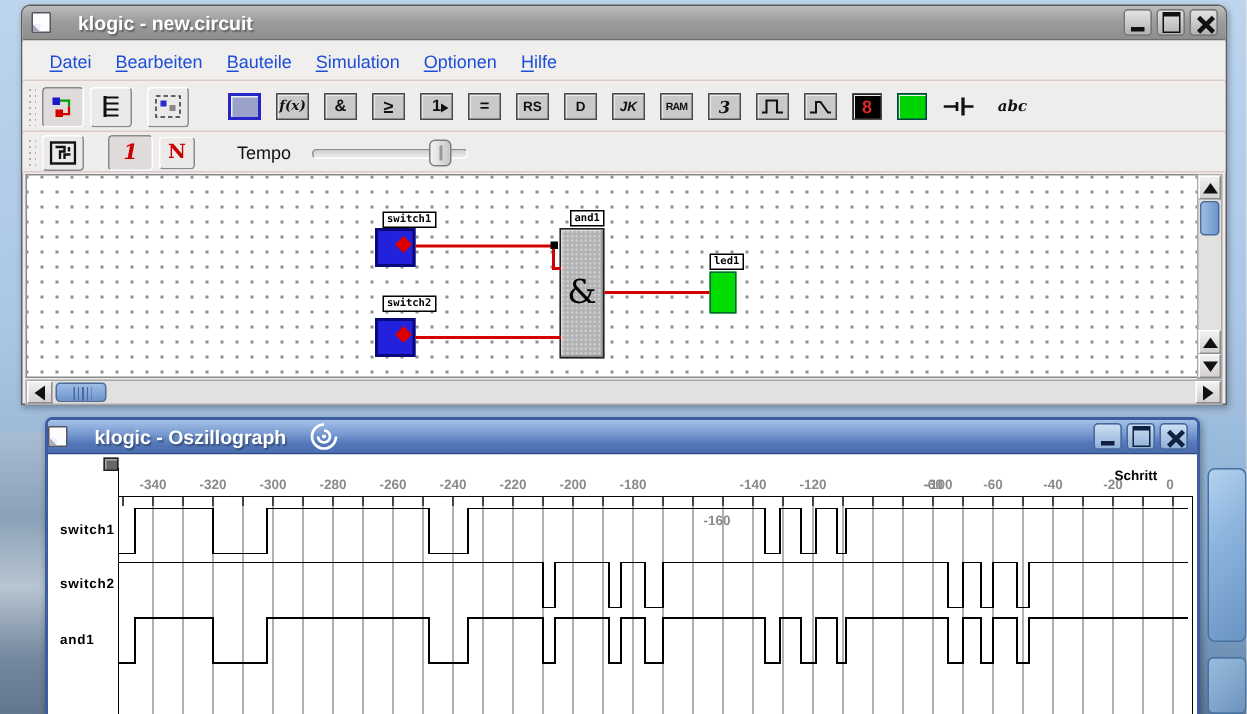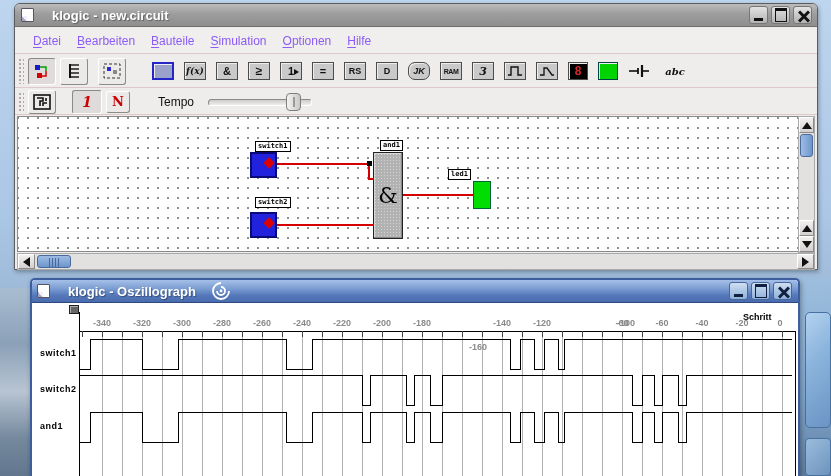--- a/index.html
+++ b/index.html
@@ -43,21 +43,21 @@
     box-shadow:1px 2px 4px rgba(0,0,0,.3); }
   #main-title { left:0; top:0; width:100%; height:23px; padding-left:6px;
     border-radius:5px 5px 0 0; border-bottom:1px solid #6f6f6f;
     background:linear-gradient(180deg,#bcbcbc 0%,#9d9d9d 45%,#8e8e8e 100%); }
   #main-title .winbtn { background:linear-gradient(180deg,#e3e3e3,#b2b2b2);
     border:1px solid #777; border-radius:3px; }
   #main-title .btns { position:absolute; right:5px; top:2px; display:flex; }
 
   #menubar { position:absolute; left:0; top:24px; width:100%; height:26px;
     background:#f1eeee; border-bottom:1px solid #ddc9c9; display:flex; align-items:center;
-    padding-left:10px; font-size:12px; color:#8b5cf6; }
+    padding-left:10px; font-size:12px; color:#1d4ed8; }
   .menu-item { padding:3px 8px; cursor:default; }
   .menu-item u { text-underline-offset:2px; }
 
   .toolbar { position:absolute; left:0; width:100%; background:#efecec;
     border-bottom:1px solid #ddc9c9; display:flex; align-items:center; }
   #toolbar1 { top:51px; height:33px; }
   #toolbar2 { top:85px; height:26px; }
   .grip { width:6px; height:80%; margin:0 4px 0 3px;
     background-image:radial-gradient(circle,#b9a8a8 30%, transparent 32%);
     background-size:4px 4px; }
@@ -134,21 +134,21 @@
     border:1px solid #aaa; }
   #hsb-thumb { position:absolute; left:19px; top:1px; width:34px; height:13px; border-radius:3px;
     background:linear-gradient(180deg,#9dbce4,#6e96cc); border:1px solid #4a6a9a; }
   #hsb-thumb::after { content:""; position:absolute; left:11px; top:2px; width:12px; height:9px;
     background:repeating-linear-gradient(90deg,#48689c 0 1px, transparent 1px 3px); }
 
   
   #osc-win { left:30px; top:278px; width:770px; height:198px; background:#fff;
     border:2px solid #3c5e9e; border-bottom:none; border-radius:5px 5px 0 0;
     box-shadow:1px 2px 5px rgba(0,0,0,.35); overflow:hidden; }
-  #osc-title { left:0; top:0; width:100%; height:23px; padding-left:5px;
+  #osc-title { left:0; top:0; width:100%; height:23px; 
     background:linear-gradient(180deg,#a6c0e8 0%,#7a9cd2 40%,#5478ba 70%,#4a6cae 100%);
     border-bottom:1px solid #2c4a80; border-radius:3px 3px 0 0; }
   #osc-title .winbtn { background:linear-gradient(180deg,#cfdff2,#8fb0d8);
     border:1px solid #46689c; border-radius:3px; }
   #osc-title .g-min::after,#osc-title .g-max::after { border-color:#102040; background:#102040; }
   #osc-title .g-max::after { background:none; }
   #osc-title .g-x::before,#osc-title .g-x::after { background:#102040; }
   #osc-title .btns { position:absolute; right:6px; top:2px; display:flex; }
   #busy-icon { margin-left:14px; }
 
@@ -222,21 +222,21 @@
     <span class="dev dev-fx">f(x)</span>
     <span class="dev">&amp;</span>
     <span class="dev dev-or">≥</span>
     <span class="dev dev-not">
         <span>1</span>
         <i></i>
       </span>
     <span class="dev">=</span>
     <span class="dev" style="font-size:9px;">RS</span>
     <span class="dev" style="font-size:9px;">D</span>
-    <span class="dev" style="font-size:9px; font-style:italic;border-radius:7px;">JK</span>
+    <span class="dev" style="font-size:9px; font-style:italic;">JK</span>
     <span class="dev dev-ram">RAM</span>
     <span class="dev dev-counter">3</span>
     <span class="dev">
       <svg width="16" height="14">
         <polyline points="1,11 4,11 4,3 11,3 11,11 15,11" stroke="#111" stroke-width="1.4" fill="none"></polyline>
       </svg>
     </span>
     <span class="dev">
       <svg width="16" height="14">
         <polyline points="1,11 5,11 5,4 8,4 13,11 15,11" stroke="#111" stroke-width="1.3" fill="none"></polyline>
@@ -285,21 +285,21 @@
     <span class="comp-label" style="left:237px; top:80px;">switch2</span>
     <span class="switch-body" style="left:232px; top:95px;">
       <span class="switch-dot"></span>
     </span>
 
     <span class="comp-label" style="left:362px; top:23px;">and1</span>
     <span id="gate-and">
       <span>&amp;</span>
     </span>
 
-    <span class="comp-label" style="left:430px; top:52px;">led1</span>
+    <span class="comp-label" style="left:455px; top:52px;">led1</span>
     <span id="led-body"></span>
 
     <span class="wire" style="left:259px; top:46px; width:93px; height:2px;"></span>
     <span class="wire" style="left:350px; top:46px; width:2px; height:17px;"></span>
     <span class="wire" style="left:350px; top:61px; width:6px; height:2px;"></span>
     <span class="junction" style="left:349px; top:44px;"></span>
     <span class="wire" style="left:259px; top:107px; width:97px; height:2px;"></span>
     <span class="wire" style="left:385px; top:77px; width:70px; height:2px;"></span>
   </div>
 

